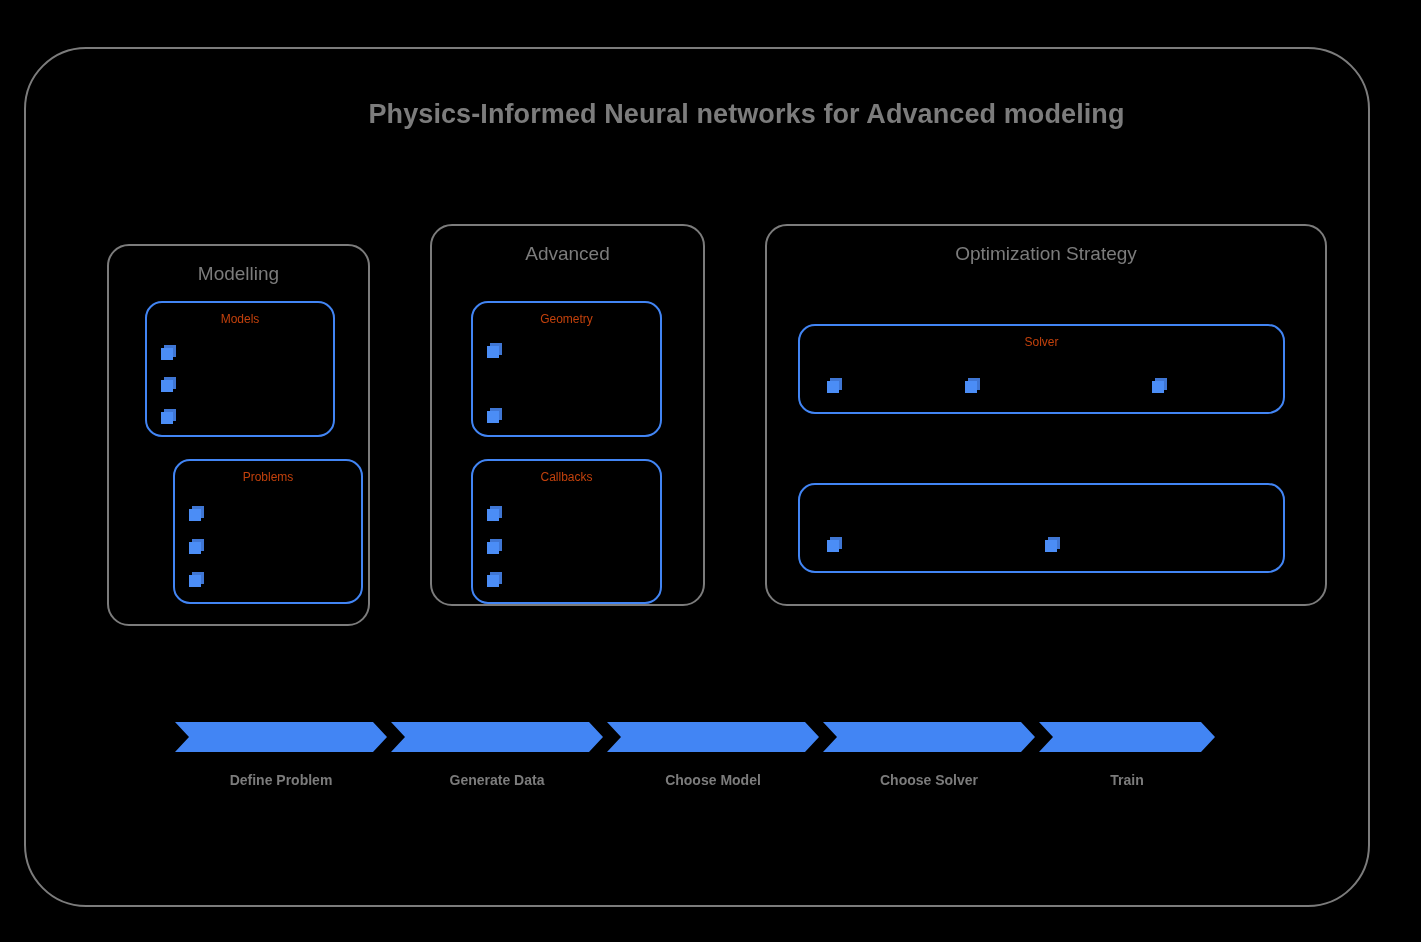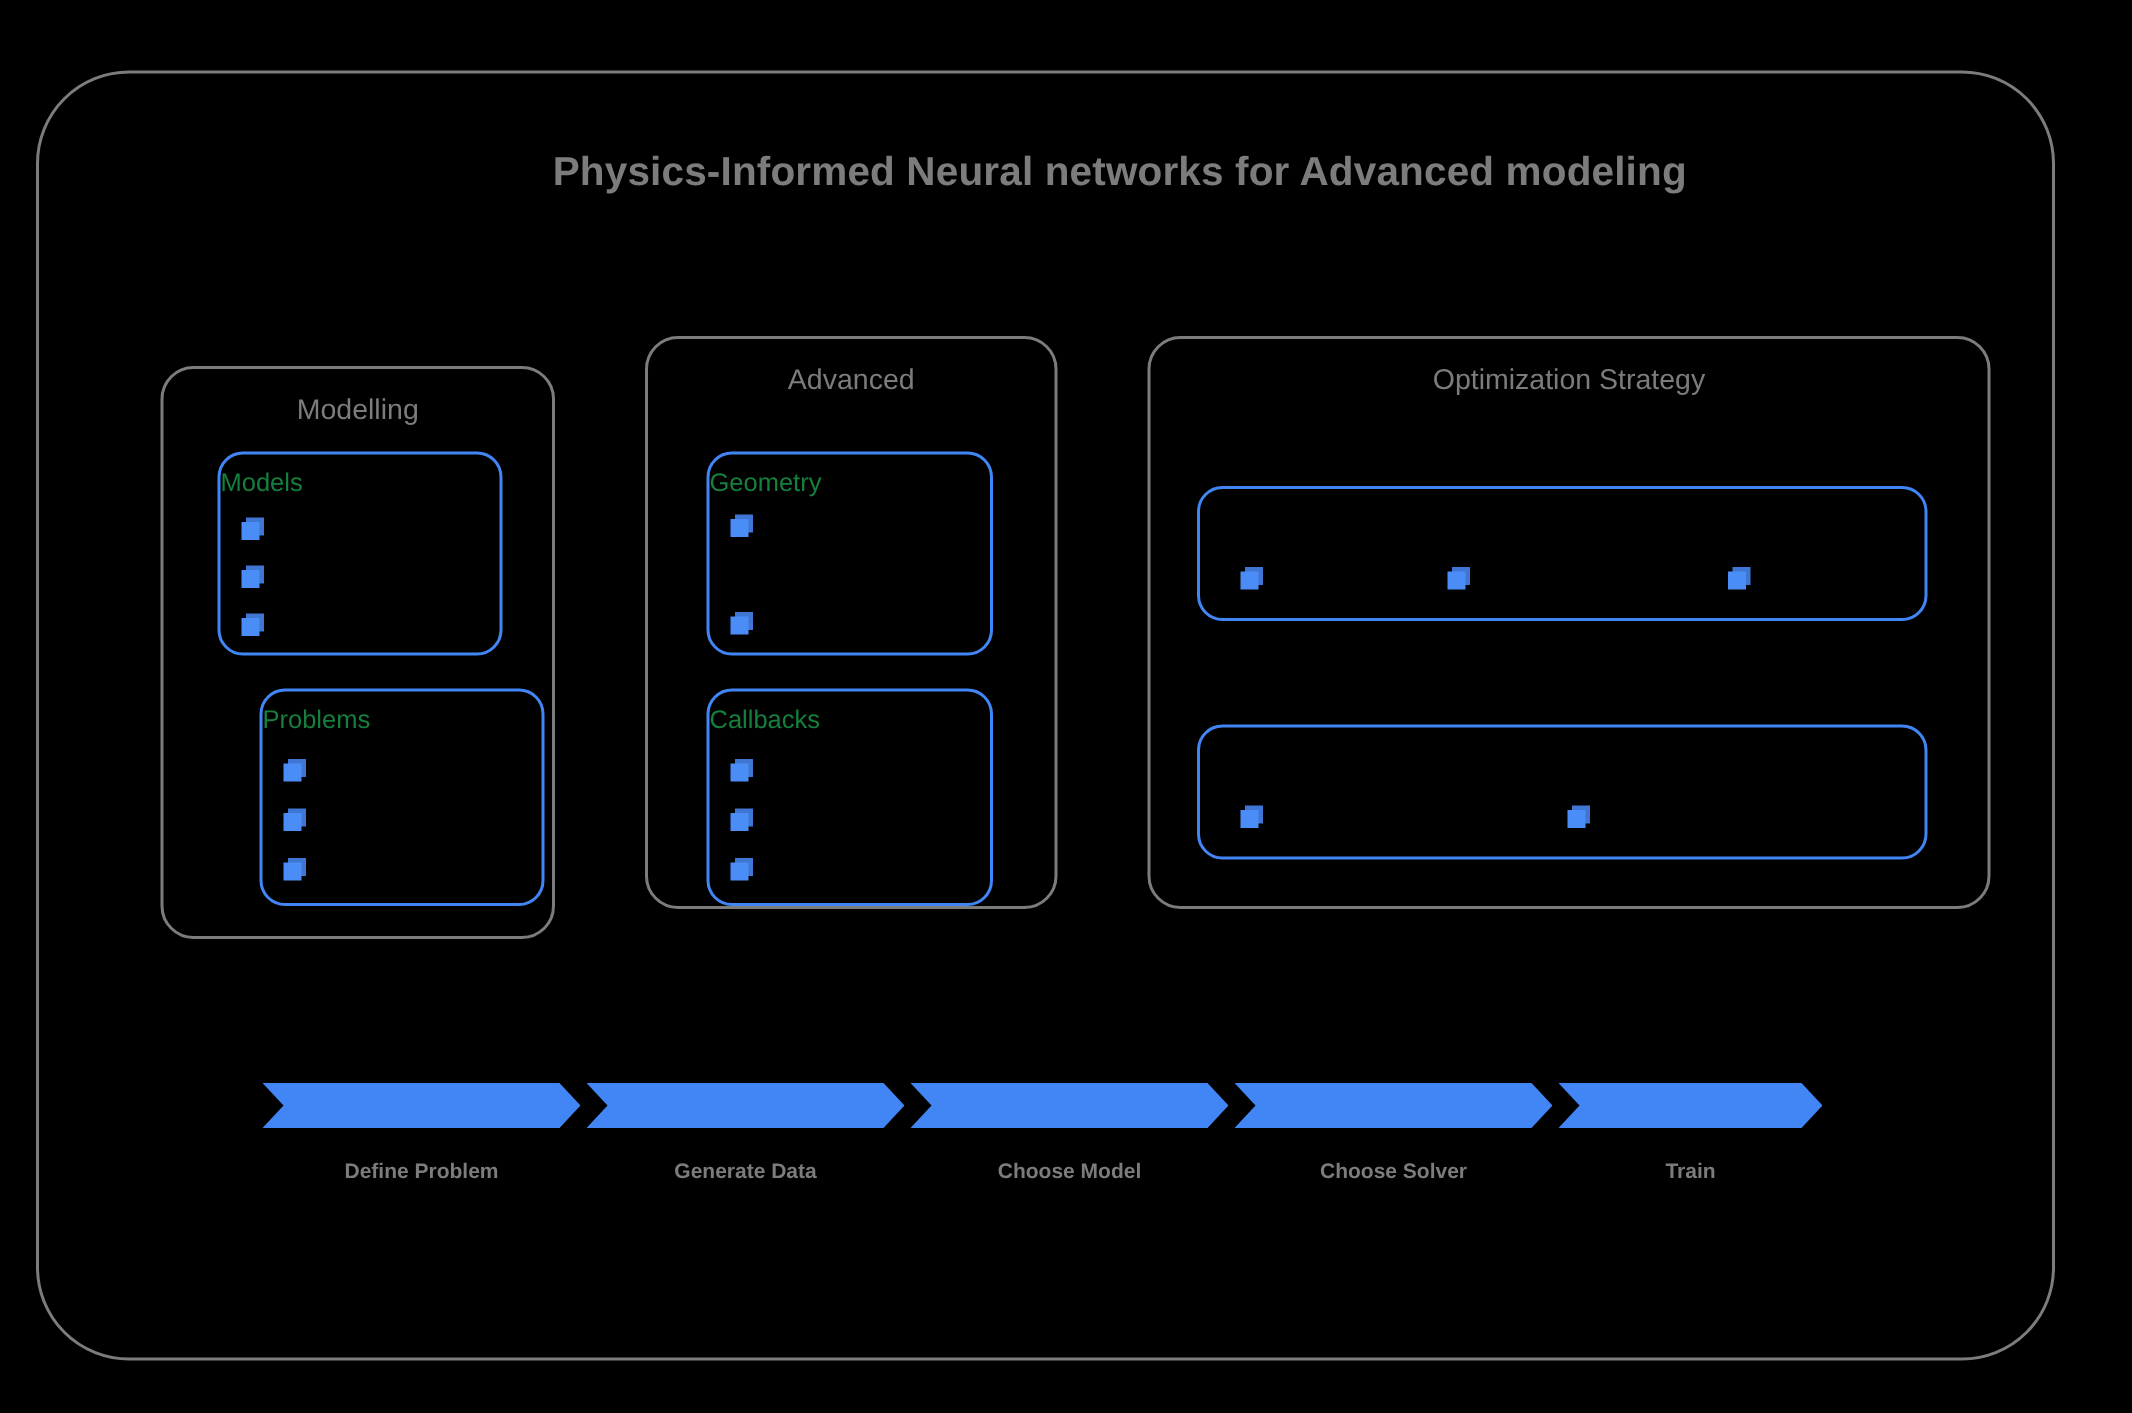--- a/index.html
+++ b/index.html
@@ -72,23 +72,23 @@
     position: absolute;
     border: 2px solid #4285f4;
     border-radius: 17px;
     box-sizing: border-box;
   }
   .inner-title {
     position: absolute;
     top: 9px;
     left: 0;
     width: 100%;
-    text-align: left;
-    font-size: 17px;
-    color: #15803d;
+    text-align: center;
+    font-size: 12px;
+    color: #c2410c;
     white-space: nowrap;
   }
 
   
   #box-models    { left: 145px; top: 301px; width: 190px; height: 136px; }
   #box-problems  { left: 145px; top: 459px; width: 190px; height: 145px; margin-left: 28px; }
   
   #box-geometry  { left: 471px; top: 301px; width: 191px; height: 136px; }
   #box-callbacks { left: 471px; top: 459px; width: 191px; height: 145px; }
   
@@ -221,20 +221,21 @@
       <span class="back"></span>
       <span class="front"></span>
     </div>
 </div>
 
 <div class="group-panel" id="panel-optimization">
   <div class="group-title">Optimization Strategy</div>
 </div>
 
 <div class="inner-box" id="box-solver">
+  <div class="inner-title">Solver</div>
   <div class="cube" style="left:27px; top:52px;">
       <span class="back"></span>
       <span class="front"></span>
     </div>
   <div class="cube" style="left:165px; top:52px;">
       <span class="back"></span>
       <span class="front"></span>
     </div>
   <div class="cube" style="left:352px; top:52px;">
       <span class="back"></span>

